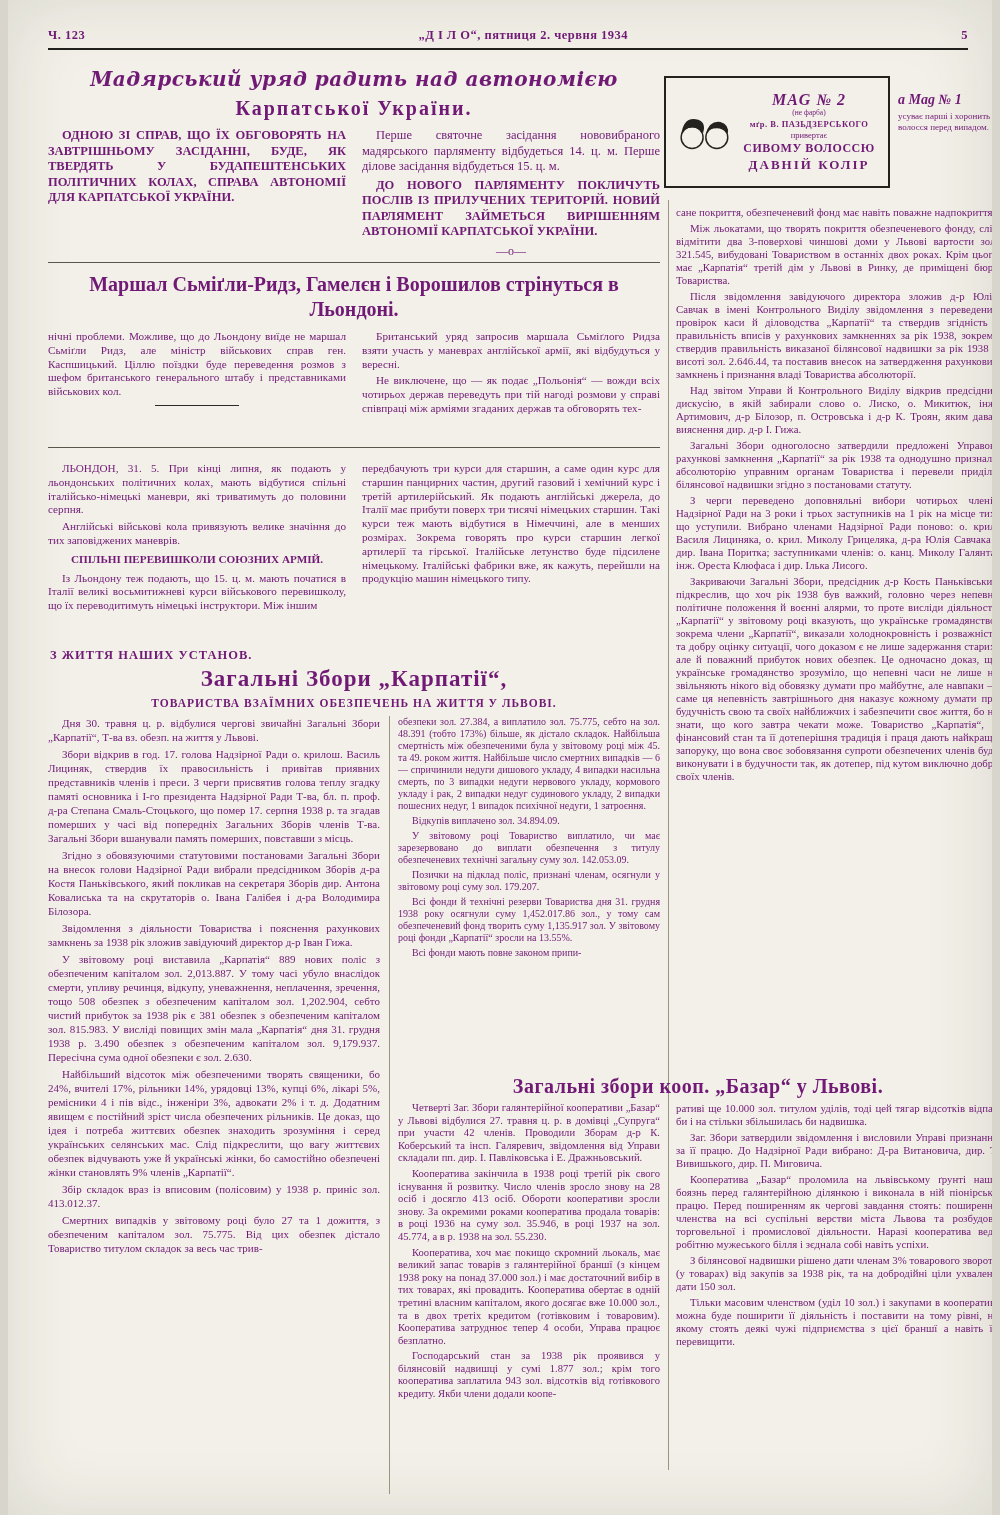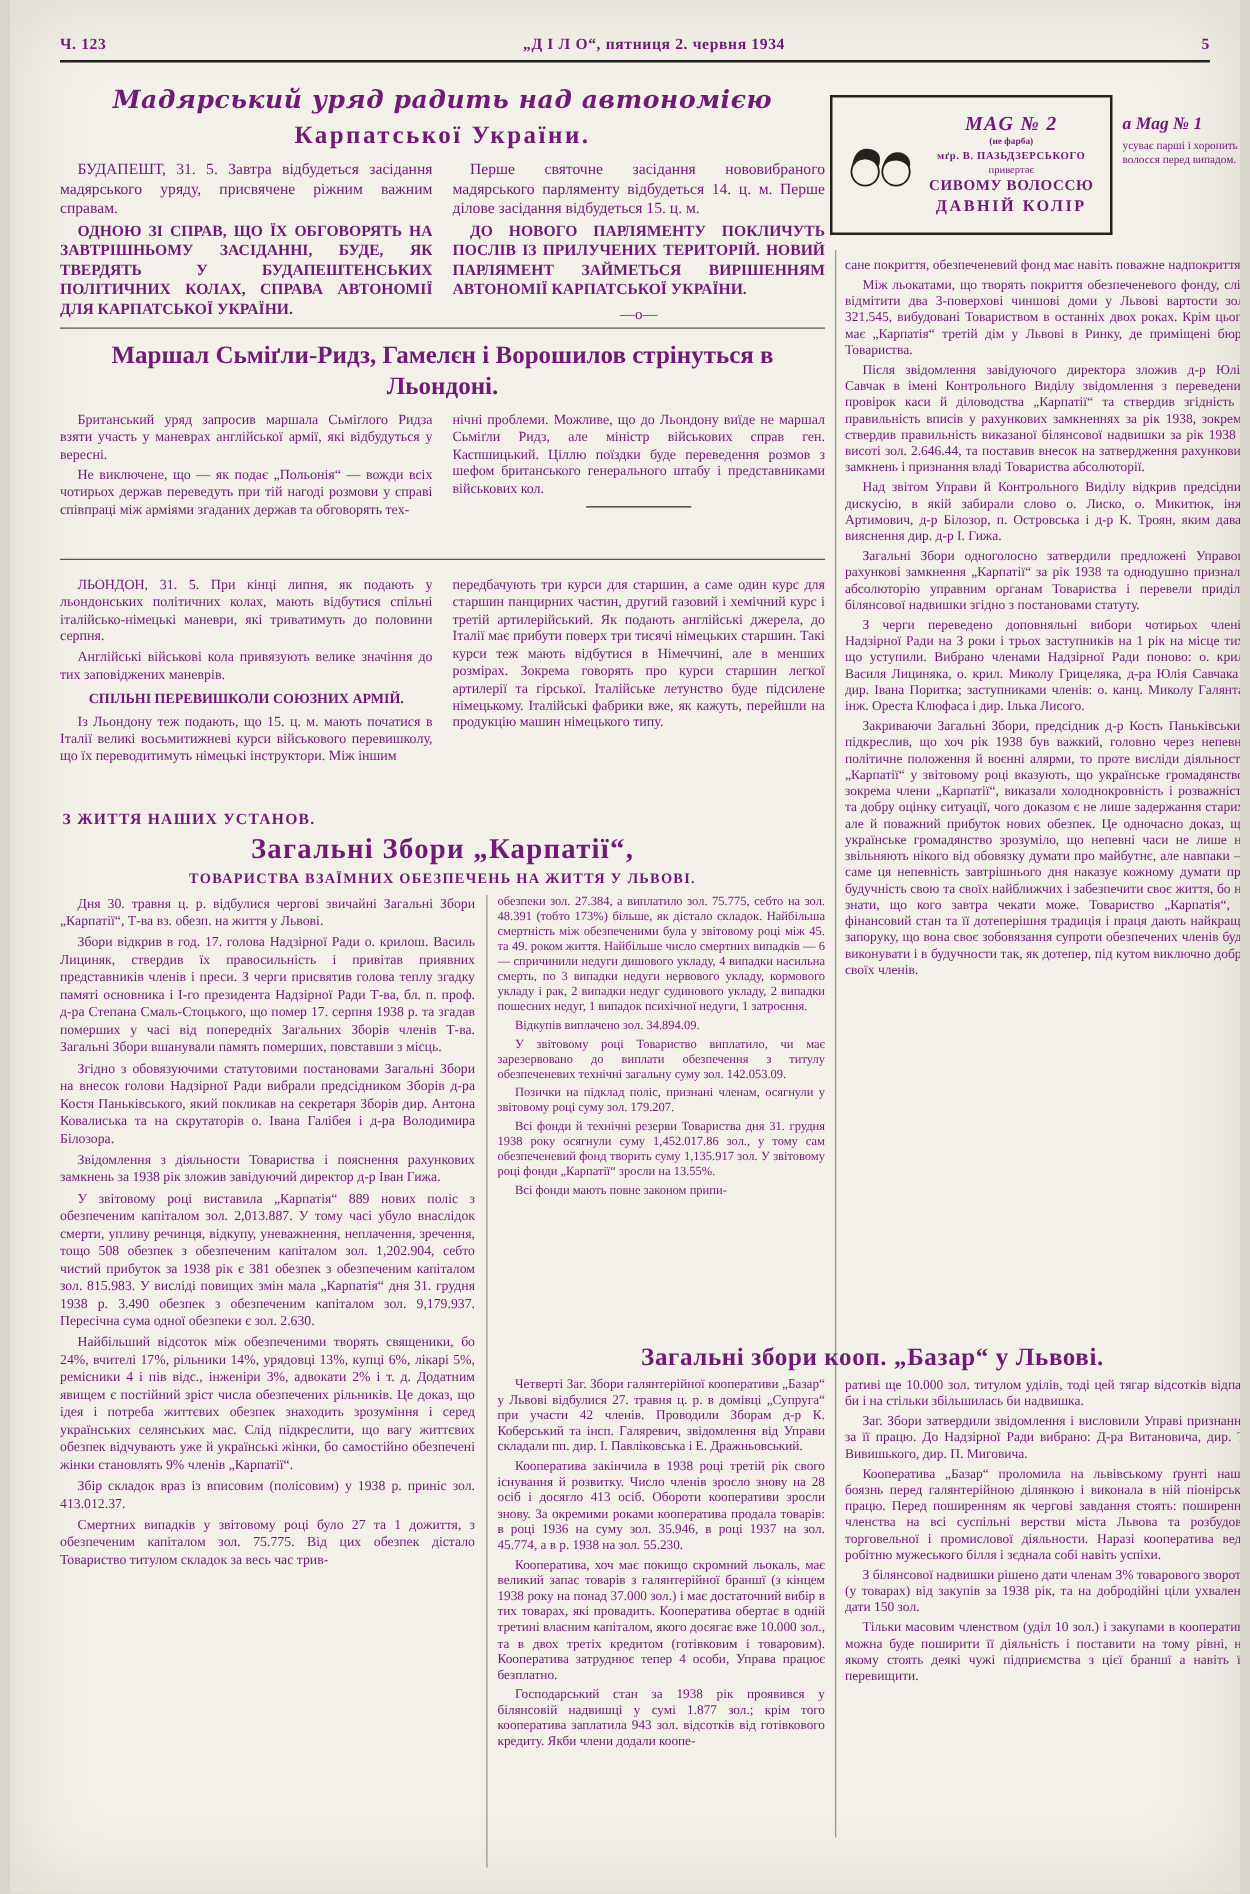--- a/index.html
+++ b/index.html
@@ -41,21 +41,21 @@
   .bcol1 .para{font-size:10.6px;line-height:12.6px;}
   .bcol2 .para{font-size:10.8px;line-height:13px;}
   .end-mark{text-align:center;font-size:12px;margin-top:4px;}
   .short-rule{width:84px;height:1px;background:#2a2a2a;margin:6px auto 0;}
   .thin-rule{height:1px;background:#5a564c;}
   .v-rule{width:1px;background:#9a957f;}
   
   .adbox{border:2px solid #24221e;display:flex;align-items:center;padding:5px 6px;box-sizing:border-box;background:#f2f0e8;}
   .ad-text{flex:1;text-align:center;line-height:1.15;}
   .ad-brand{font-weight:700;font-style:italic;font-size:16px;letter-spacing:1px;}
-  .ad-note{font-size:7.5px;font-weight:bold;}
+  .ad-note{font-size:7.5px;}
   .ad-maker{font-weight:700;font-size:8.5px;letter-spacing:.5px;margin-top:2px;}
   .ad-verb{font-size:8.5px;margin-top:1px;}
   .ad-line1{font-weight:700;font-size:12px;margin-top:2px;letter-spacing:.5px;}
   .ad-line2{font-weight:700;font-size:13px;letter-spacing:2px;margin-top:2px;}
   .adside{line-height:1.2;}
   .adside-brand{font-weight:700;font-style:italic;font-size:14px;}
   .adside-text{font-size:9px;margin-top:2px;}
 </style>
 </head>
 <body>
@@ -67,21 +67,20 @@
     <span>„Д І Л О“,  пятниця 2. червня 1934</span>
     <span>5</span>
   </div>
   <div class="abs mast-rule" style="left:40px;top:48px;width:920px;"></div>
 
   <div class="abs art1" style="left:40px;top:62px;width:612px;">
     <div class="h-script">Мадярський уряд радить над автономією</div>
     <div class="h-sub">Карпатської України.</div>
     <div class="cols" style="margin-top:8px;">
       <div class="col">
-          <p class="para">БУДАПЕШТ, 31. 5. Завтра відбудеться засідання мадярського уряду, присвячене ріжним важним справам.</p>
           <p class="para caps">ОДНОЮ ЗІ СПРАВ, ЩО ЇХ ОБГОВОРЯТЬ НА ЗАВТРІШНЬОМУ ЗАСІДАННІ, БУДЕ, ЯК ТВЕРДЯТЬ У БУДАПЕШТЕНСЬКИХ ПОЛІТИЧНИХ КОЛАХ, СПРАВА АВТОНОМІЇ ДЛЯ КАРПАТСЬКОЇ УКРАЇНИ.</p>
         </div>
       <div class="col">
         <div>
             <p class="para">Перше святочне засідання нововибраного мадярського парляменту відбудеться 14. ц. м. Перше ділове засідання відбудеться 15. ц. м.</p>
             <p class="para caps">ДО НОВОГО ПАРЛЯМЕНТУ ПОКЛИЧУТЬ ПОСЛІВ ІЗ ПРИЛУЧЕНИХ ТЕРИТОРІЙ. НОВИЙ ПАРЛЯМЕНТ ЗАЙМЕТЬСЯ ВИРІШЕННЯМ АВТОНОМІЇ КАРПАТСЬКОЇ УКРАЇНИ.</p>
           </div>
         <div class="end-mark">—о—</div>
       </div>
     </div>
@@ -118,29 +117,29 @@
       <p class="para">Закриваючи Загальні Збори, предсідник д-р Кость Паньківський підкреслив, що хоч рік 1938 був важкий, головно через непевне політичне положення й воєнні алярми, то проте висліди діяльности „Карпатії“ у звітовому році вказують, що українське громадянство, зокрема члени „Карпатії“, виказали холоднокровність і розважність та добру оцінку ситуації, чого доказом є не лише задержання старих, але й поважний прибуток нових обезпек. Це одночасно доказ, що українське громадянство зрозуміло, що непевні часи не лише не звільняють нікого від обовязку думати про майбутнє, але навпаки — саме ця непевність завтрішнього дня наказує кожному думати про будучність свою та своїх найближчих і забезпечити своє життя, бо не знати, що кого завтра чекати може. Товариство „Карпатія“, її фінансовий стан та її дотеперішня традиція і праця дають найкращу запоруку, що вона своє зобовязання супроти обезпечених членів буде виконувати і в будучности так, як дотепер, під кутом виключно добра своїх членів.</p>
     </div>
   <div class="abs v-rule" style="left:660px;top:200px;height:1270px;"></div>
 
   <div class="abs thin-rule" style="left:40px;top:262px;width:612px;"></div>
 
   <div class="abs art23" style="left:40px;top:272px;width:612px;">
     <div class="h-marshal">Маршал Сьміґли-Ридз, Гамелєн і Ворошилов стрінуться в Льондоні.</div>
     <div class="cols" style="margin-top:8px;">
       <div class="col">
-          <p class="para">Британський уряд запросив маршала Сьміґлого Ридза взяти участь у маневрах англійської армії, які відбудуться у вересні.</p>
-          <p class="para">Не виключене, що — як подає „Польонія“ — вожди всіх чотирьох держав переведуть при тій нагоді розмови у справі співпраці між арміями згаданих держав та обговорять тех-</p>
-        </div>
-      <div class="col">
         <div>
             <p class="para cont">нічні проблеми. Можливе, що до Льондону виїде не маршал Сьміґли Ридз, але міністр військових справ ген. Каспшицький. Ціллю поїздки буде переведення розмов з шефом британського генерального штабу і представниками військових кол.</p>
           </div>
         <div class="short-rule"></div>
       </div>
+      <div class="col">
+          <p class="para">Британський уряд запросив маршала Сьміґлого Ридза взяти участь у маневрах англійської армії, які відбудуться у вересні.</p>
+          <p class="para">Не виключене, що — як подає „Польонія“ — вожди всіх чотирьох держав переведуть при тій нагоді розмови у справі співпраці між арміями згаданих держав та обговорять тех-</p>
+        </div>
     </div>
   </div>
 
   <div class="abs thin-rule" style="left:40px;top:447px;width:612px;"></div>
 
   <div class="abs art23" style="left:40px;top:455px;width:612px;">
     <div class="cols" style="margin-top:7px;">
       <div class="col">
           <p class="para">ЛЬОНДОН, 31. 5. При кінці липня, як подають у льондонських політичних колах, мають відбутися спільні італійсько-німецькі маневри, які триватимуть до половини серпня.</p>
           <p class="para">Англійські військові кола привязують велике значіння до тих заповіджених маневрів.</p>

